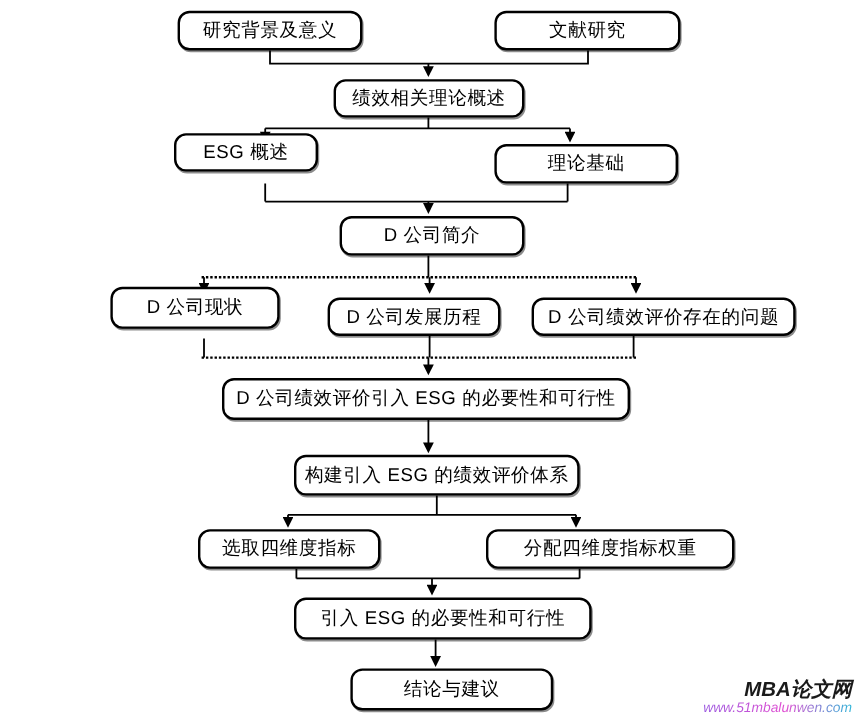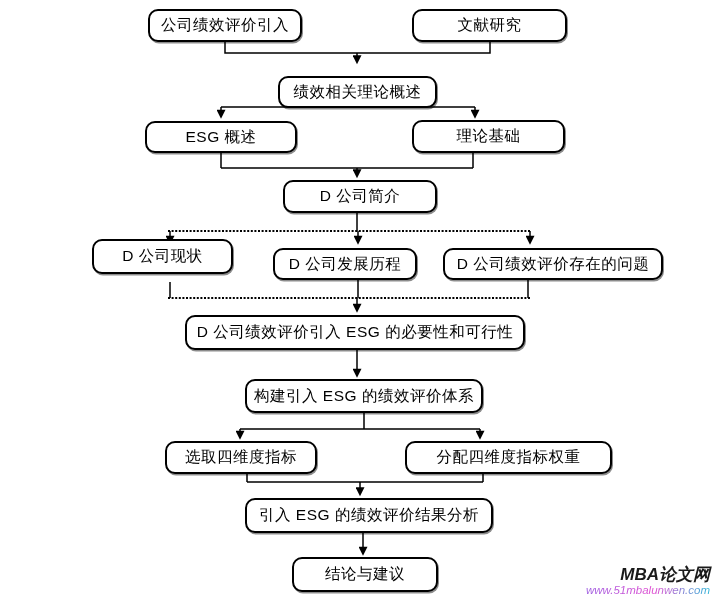--- a/index.html
+++ b/index.html
@@ -12,33 +12,33 @@
     position:absolute;z-index:1;box-sizing:border-box;
     background:#ffffff;border:2px solid #000000;border-radius:10px;
     display:flex;align-items:center;justify-content:center;
     font-size:15.5px;color:#000000;letter-spacing:0.5px;white-space:nowrap;
     box-shadow:1px 1.5px 0 rgba(0,0,0,0.45);
     text-align:center;
   }
   
   #n-a{left:148px;top:9px;  width:154px;height:33px;}
   #n-b{left:412px;top:9px;  width:155px;height:33px;}
-  #n-c{left:278px;top:76px; width:159px;height:32px;}
-  #n-d{left:145px;top:121px;width:152px;height:32px;}
+  #n-c{left:278px;top:66px; width:159px;height:32px;}
+  #n-d{left:145px;top:111px;width:120px;height:32px;}
   #n-e{left:412px;top:120px;width:153px;height:33px;}
   #n-f{left:283px;top:180px;width:154px;height:33px;}
   #n-g{left:92px; top:239px;width:141px;height:35px;}
   #n-h{left:273px;top:248px;width:144px;height:32px;}
   #n-i{left:443px;top:248px;width:220px;height:32px;}
   #n-j{left:185px;top:315px;width:340px;height:35px;}
   #n-k{left:245px;top:379px;width:238px;height:34px;}
   #n-l{left:165px;top:441px;width:152px;height:33px;}
   #n-m{left:405px;top:441px;width:207px;height:33px;}
   #n-n{left:245px;top:498px;width:248px;height:35px;}
-  #n-o{left:292px;top:557px;width:146px;height:35px;}
+  #n-o{left:292px;top:557px;width:169px;height:35px;}
 
   #watermark{
     position:absolute;right:3px;bottom:4px;z-index:2;text-align:right;
     font-style:italic;line-height:1.05;margin-top:14px;
   }
   #wm-name{
     font-weight:bold;font-size:17px;color:#1a1a1a;
     font-family:"Liberation Sans","DejaVu Sans",sans-serif;
   }
   #wm-url{
@@ -103,34 +103,34 @@
     <g stroke="#000000" stroke-width="1.5" fill="none">
       <path d="M247,474 L247,482 M483,474 L483,482 M247,482 L483,482"></path>
       <path d="M360,482 L360,494" marker-end="url(#arr)"></path>
     </g>
 
     <g stroke="#000000" stroke-width="1.5" fill="none">
       <path d="M363,533 L363,553.5" marker-end="url(#arr)"></path>
     </g>
   </svg>
 
-  <div id="n-a" class="node">公司绩效评价引入</div>
+  <div id="n-a" class="node">研究背景及意义</div>
   <div id="n-b" class="node">文献研究</div>
   <div id="n-c" class="node">绩效相关理论概述</div>
   <div id="n-d" class="node">ESG 概述</div>
   <div id="n-e" class="node">理论基础</div>
   <div id="n-f" class="node">D 公司简介</div>
   <div id="n-g" class="node">D 公司现状</div>
   <div id="n-h" class="node">D 公司发展历程</div>
   <div id="n-i" class="node">D 公司绩效评价存在的问题</div>
   <div id="n-j" class="node">D 公司绩效评价引入 ESG 的必要性和可行性</div>
   <div id="n-k" class="node">构建引入 ESG 的绩效评价体系</div>
   <div id="n-l" class="node">选取四维度指标</div>
   <div id="n-m" class="node">分配四维度指标权重</div>
-  <div id="n-n" class="node">引入 ESG 的绩效评价结果分析</div>
+  <div id="n-n" class="node">引入 ESG 的必要性和可行性</div>
   <div id="n-o" class="node">结论与建议</div>
 
   <div id="watermark">
     <div id="wm-name">MBA论文网</div>
     <div id="wm-url">www.51mbalunwen.com</div>
   </div>
 
 </div>
 
 </body></html>

